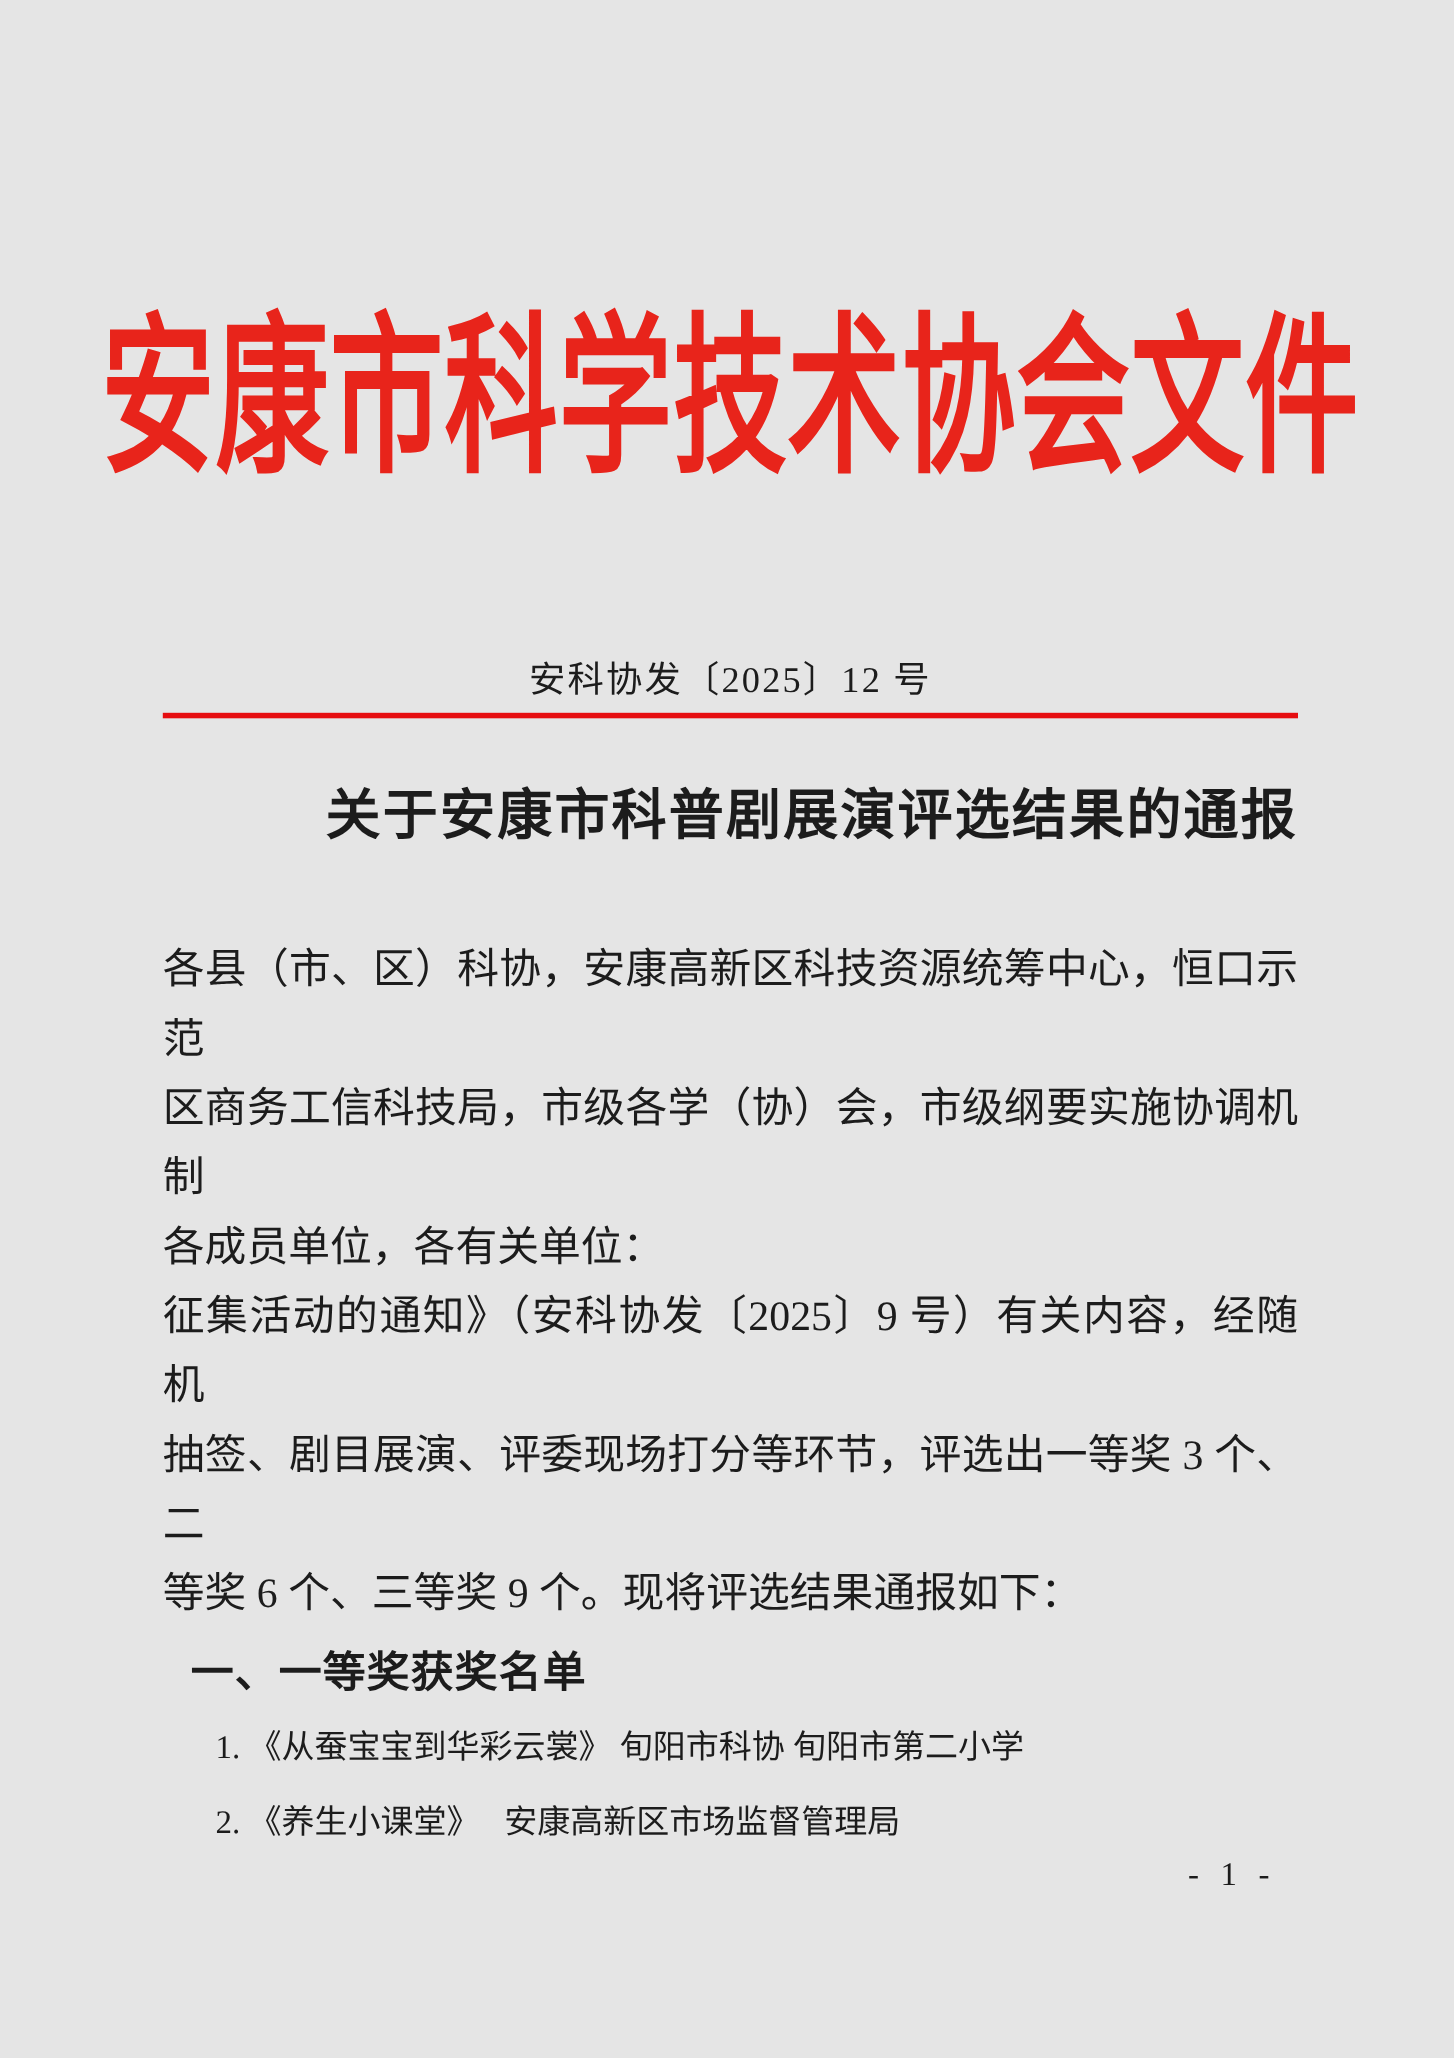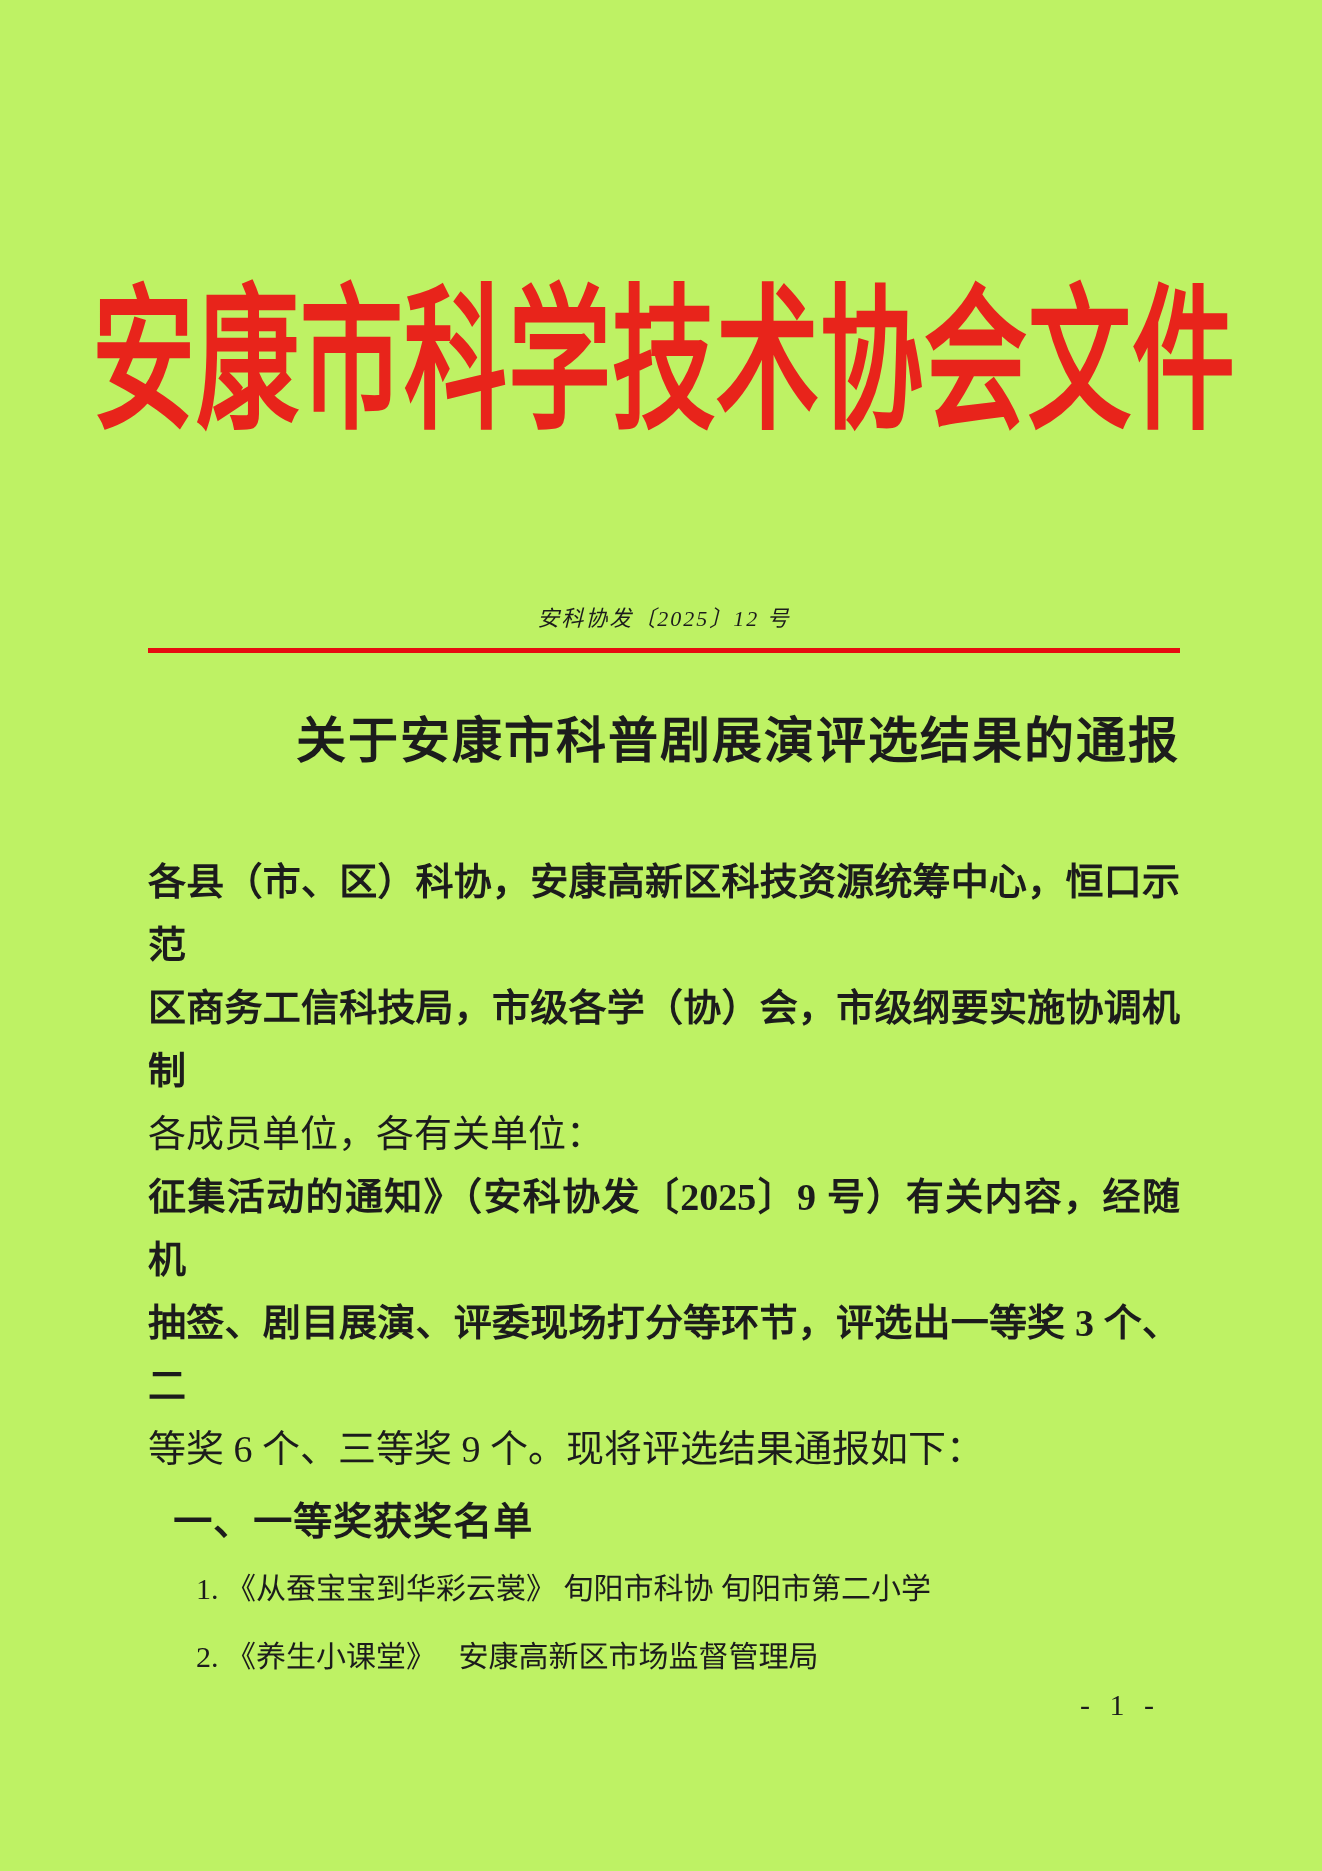--- a/index.html
+++ b/index.html
@@ -1,21 +1,21 @@
 <!DOCTYPE html>
 <html lang="zh-CN"><head>
 <meta charset="utf-8">
 <style>
   html,body { margin:0; padding:0; background:#ffffff; }
   .page {
     position: relative;
     width: 1322px;
     height: 1871px;
     margin: 0 auto;
-    background: #bef264;
+    background: #e5e5e5;
     box-sizing: border-box;
     padding: 0 142px 0 148px;
     overflow: hidden;
     font-family: "Liberation Serif", "DejaVu Serif", serif;
     color: #1c1c1c;
   }
   .org-title-wrap {
     margin-top: 246px;
     height: 202px;
     display: flex;
@@ -28,24 +28,23 @@
     font-weight: 900;
     letter-spacing: 1px;
     white-space: nowrap;
     transform: scaleY(1.52);
     transform-origin: center center;
     font-family: "Liberation Serif", "DejaVu Serif", serif;
   }
   .doc-number {
     margin-top: 152px;
     text-align: center;
-    font-size: 22px;
+    font-size: 33px;
     line-height: 38px;
     letter-spacing: 2px;
-    font-style: italic;
   }
   .divider {
     margin-top: 10px;
     height: 5px;
     width: 100%;
   }
   .doc-title {
     margin-top: 58px;
     text-align: right;
     font-size: 50px;
@@ -57,21 +56,20 @@
     margin-top: 80px;
     font-size: 38px;
   }
   .line {
     line-height: 63px;
     white-space: normal;
   }
   .fill {
     text-align: justify;
     text-align-last: justify;
-    font-weight: bold;
   }
   .indent2 { text-indent: 2em; }
   .section-heading {
     margin-top: 8px;
     font-size: 39px;
     line-height: 66px;
     font-weight: 700;
     text-indent: 0.65em;
     font-family: "Liberation Sans", "DejaVu Sans", sans-serif;
     letter-spacing: 1px;

